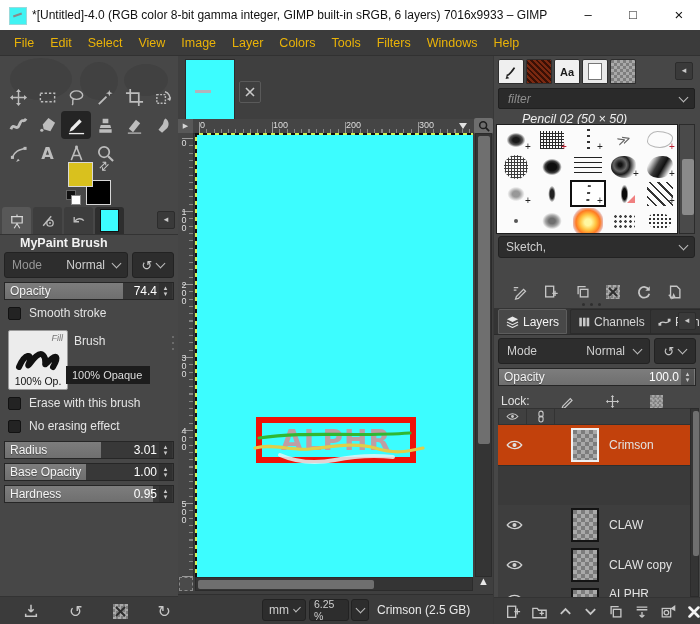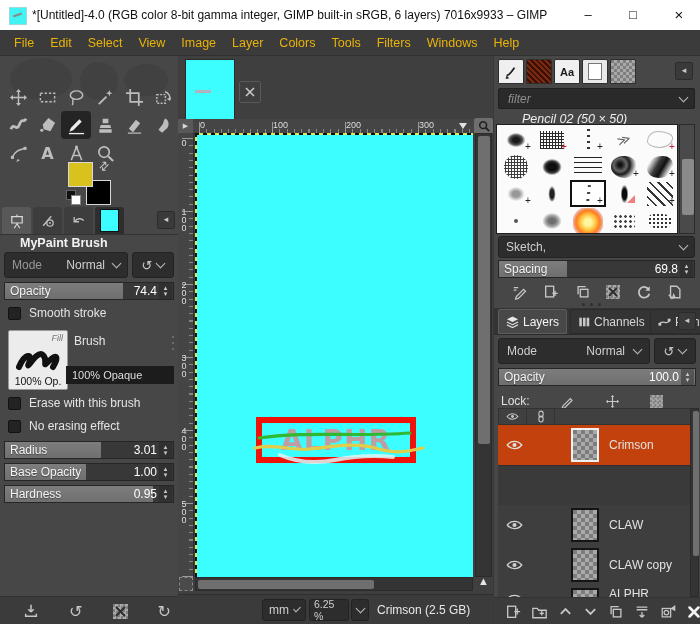--- a/index.html
+++ b/index.html
@@ -295,21 +295,21 @@
     <div class="abs" style="left:8px;top:274px;width:58px;height:58px;background:#ececec;border:1px solid #9a9a9a;border-radius:2px;">
       <span class="abs" style="right:4px;top:2px;font-size:9px;color:#777;font-style:italic;">Fill</span>
       <svg class="abs" width="54" height="34" viewBox="0 0 54 34" style="left:2px;top:10px;">
         <g stroke="#111" stroke-width="6" fill="none" stroke-linecap="round">
           <path d="M8 26C14 12 22 12 18 22s8-14 14-8-2 14 6 6 10-4 4 6"></path>
         </g>
       </svg>
       <span class="abs" style="left:0;right:0;bottom:2px;text-align:center;font-size:10.5px;color:#111;">100% Op.</span>
     </div>
     <span class="abs cblabel" style="left:74px;top:278px;">Brush</span>
-    <div class="abs" style="left:66px;top:310px;width:108px;height:18px;background:#1c1c1c;display:flex;align-items:center;padding-left:6px;box-sizing:border-box;">
+    <div class="abs" style="left:66px;top:310px;width:84px;height:18px;background:#1c1c1c;display:flex;align-items:center;padding-left:6px;box-sizing:border-box;">
       <span style="font-size:11px;color:#ddd;">100% Opaque</span>
     </div>
 
     <div class="abs cbrow" style="left:8px;top:340px;">
       <span class="cbbox"></span>
       <span class="cblabel">Erase with this brush</span>
     </div>
     <div class="abs cbrow" style="left:8px;top:363px;">
       <span class="cbbox"></span>
       <span class="cblabel">No erasing effect</span>
@@ -543,29 +543,20 @@
 
     <div class="abs sbtrack" style="left:185px;top:68px;width:16px;height:110px;background:#4a4a4a;">
       <div class="abs sbhandle" style="left:2px;top:34px;width:12px;height:56px;background:#8a8a8a;"></div>
     </div>
 
     <div class="abs dropdown" style="left:4px;top:180px;width:197px;height:22px;padding:0 7px;">
       <span class="val">Sketch,</span>
       <span class="chev" style="margin-left:auto;"></span>
     </div>
 
-    <div class="abs slider" style="left:4px;top:204px;width:197px;height:18px;">
-      <div class="fill" style="width:35%;"></div>
-      <span class="slabel">Spacing</span>
-      <span class="svalue">69.8</span>
-      <span class="spincol">
-          <i class="i-spinu"></i>
-          <i class="i-spind"></i>
-        </span>
-    </div>
 
     <div class="abs" style="left:0;top:226px;width:207px;height:20px;display:flex;justify-content:space-around;align-items:center;padding:0 10px;box-sizing:border-box;">
       <svg width="16" height="16" viewBox="0 0 18 18">
           <g stroke="#c6c6c6" stroke-width="1.4" fill="none">
             <path d="M2 4h5M2 7h3"></path>
             <path d="M5 14l8-8 2.2 2.2-8 8L4 17z"></path>
           </g>
         </svg>
       <svg width="16" height="16" viewBox="0 0 18 18">
           <g stroke="#c6c6c6" stroke-width="1.5" fill="none">

